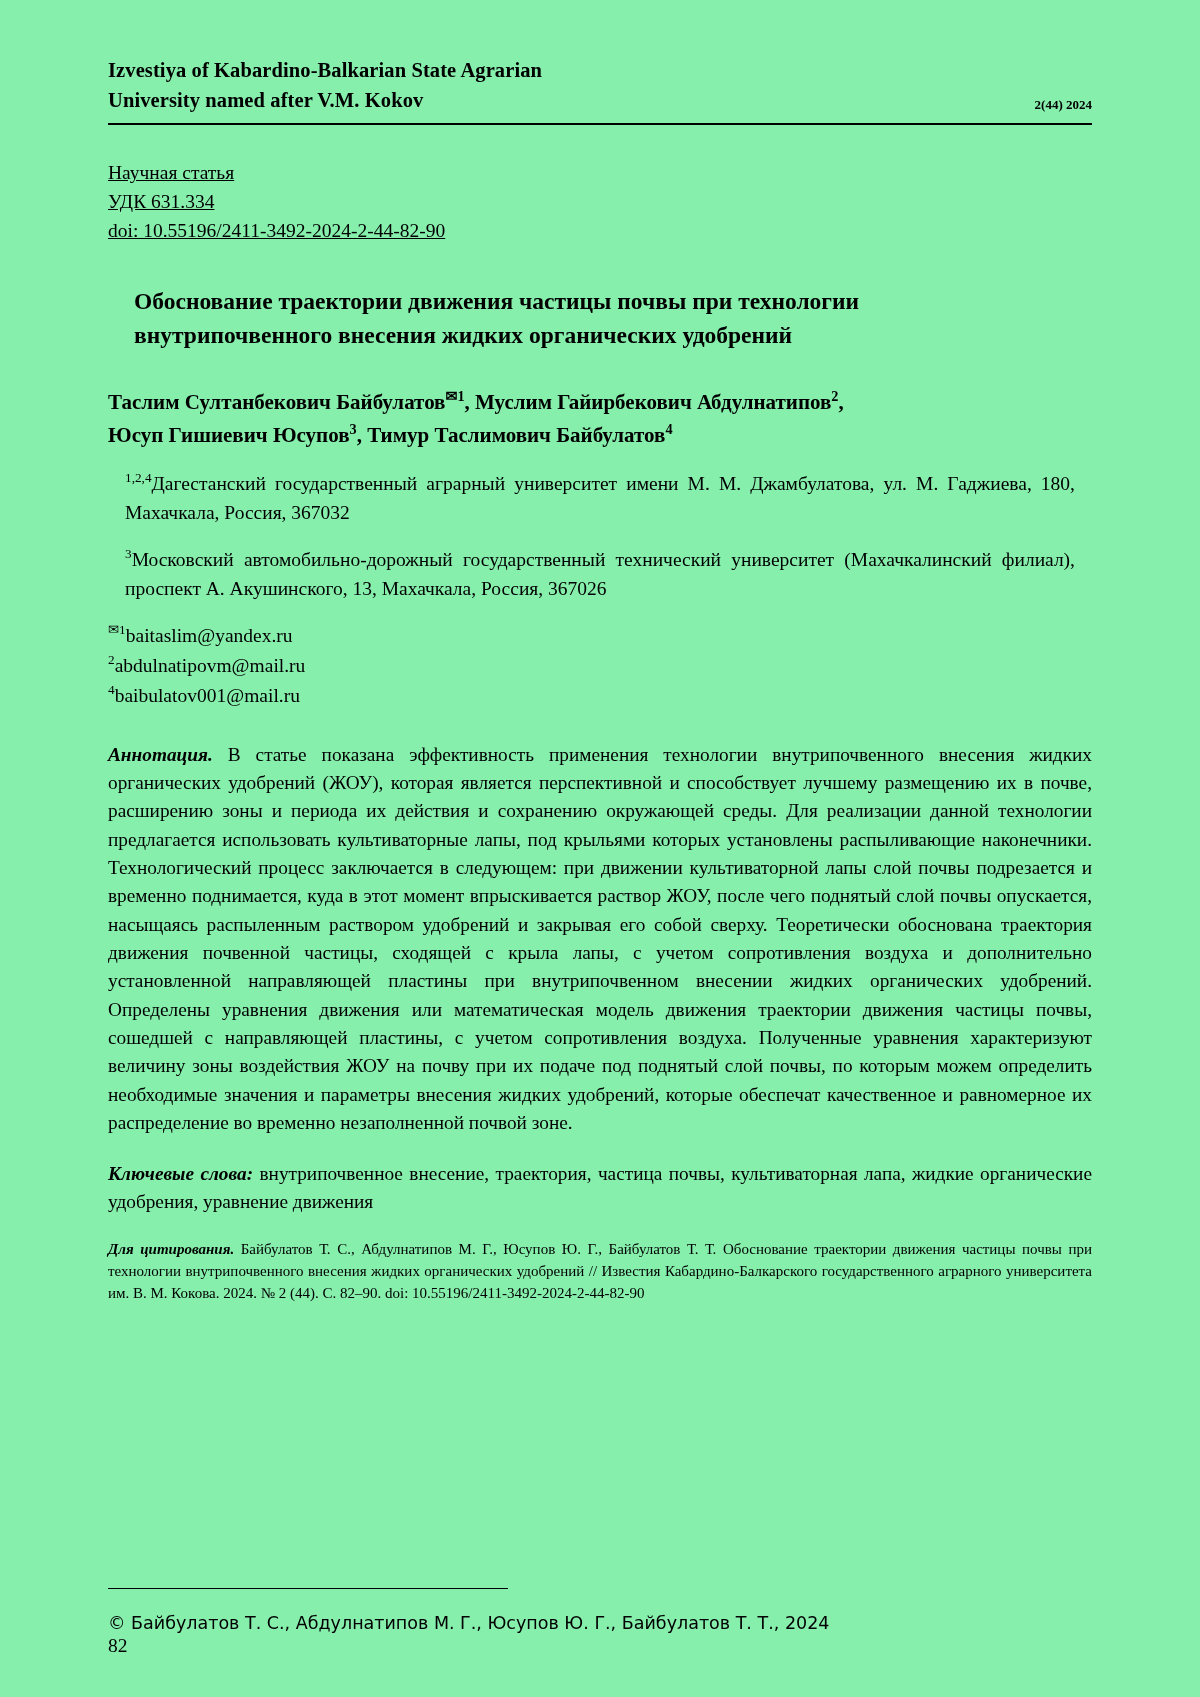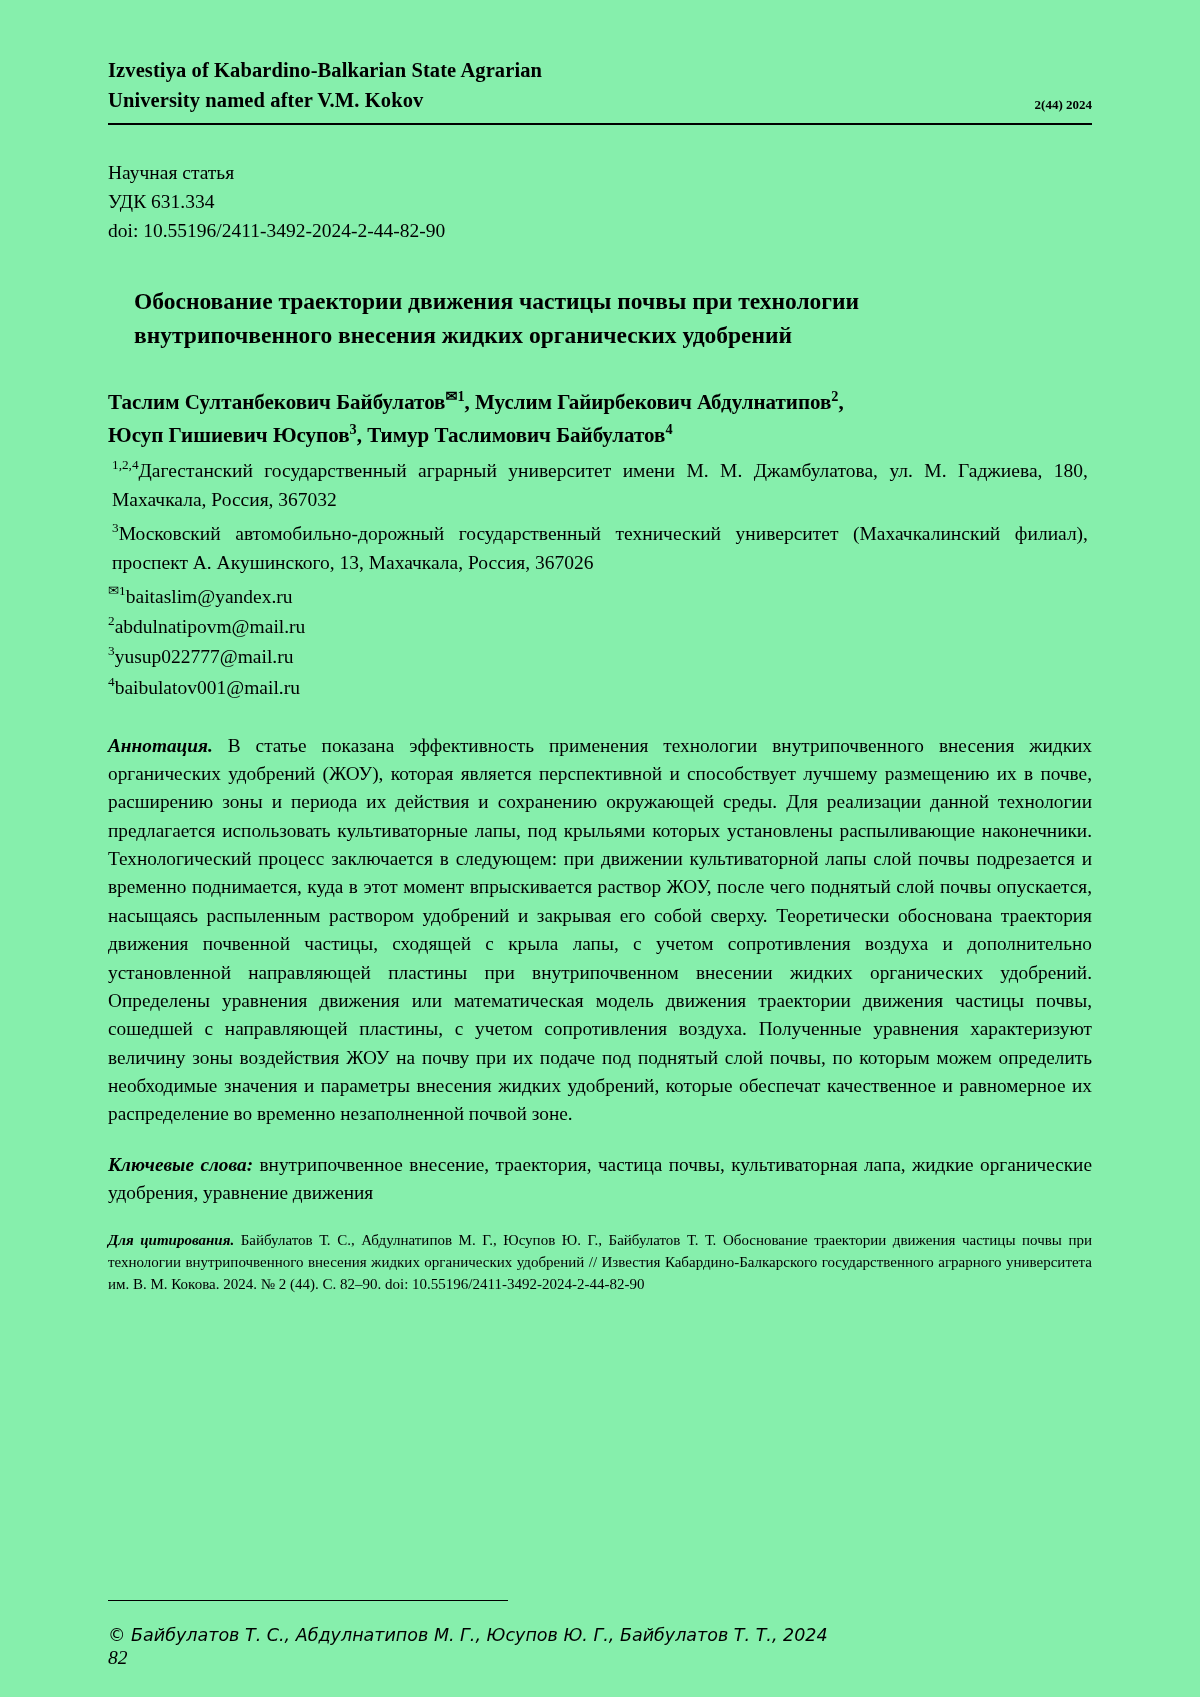--- a/index.html
+++ b/index.html
@@ -40,20 +40,21 @@
     font-weight: bold;
     white-space: nowrap;
     padding-bottom: 2px;
   }
 
   
   .meta {
     margin-top: 34px;
     font-size: 19.5px;
     line-height: 1.47;
+    text-decoration: underline;
   }
   .meta div { white-space: nowrap; }
 
   
   .title {
     margin: 40px 26px 0 26px;
     text-align: left;
     font-size: 23.5px;
     font-weight: bold;
     line-height: 1.42;
@@ -74,21 +75,21 @@
   .authors sup { font-weight: bold; }
   .env { font-size: 0.82em; vertical-align: baseline; }
 
   .affil {
     margin-top: 4px;
     font-size: 19.5px;
     line-height: 1.5;
     text-align: justify;
     text-justify: inter-word;
   }
-  .affil p { margin: 4px; }
+  .affil p { margin: 17px; }
   .affil p + p { margin-top: 1px; }
 
   .emails {
     margin-top: 3px;
     font-size: 19.5px;
     line-height: 1.52;
   }
   .emails div { white-space: nowrap; }
 
   
@@ -122,22 +123,21 @@
   .citation .lead {
     font-style: italic;
     font-weight: bold;
   }
 
   
   .footer {
     position: absolute;
     left: 108px;
     right: 108px;
-    bottom: 28px;
-    font-style: italic;
+    bottom: 40px;
   }
   .footer-rule {
     width: 400px;
     border-top: 1.6px solid #000;
     margin-bottom: 22px;
   }
   .copyright {
     font-family: "DejaVu Sans", sans-serif;
     font-size: 17.5px;
     line-height: 1.4;
@@ -182,21 +182,20 @@
   </div>
 
   <div class="affil">
     <p><sup>1,2,4</sup><span>Дагестанский государственный аграрный университет имени М. М. Джамбулатова, ул. М. Гаджиева, 180, Махачкала, Россия, 367032</span></p>
     <p><sup>3</sup><span>Московский автомобильно-дорожный государственный технический университет (Махачкалинский филиал), проспект А. Акушинского, 13, Махачкала, Россия, 367026</span></p>
   </div>
 
   <div class="emails">
     <div><sup class="env">✉</sup><sup>1</sup><span>baitaslim@yandex.ru</span></div>
     <div><sup>2</sup><span>abdulnatipovm@mail.ru</span></div>
-    <div><sup>3</sup><span>yusup022777@mail.ru</span></div>
     <div><sup>4</sup><span>baibulatov001@mail.ru</span></div>
   </div>
 
   <div class="abstract">
     <span class="lead">Аннотация.</span>
     <span>В статье показана эффективность применения технологии внутрипочвенного внесения жидких органических удобрений (ЖОУ), которая является перспективной и способствует лучшему размещению их в почве, расширению зоны и периода их действия и сохранению окружающей среды. Для реализации данной технологии предлагается использовать культиваторные лапы, под крыльями которых установлены распыливающие наконечники. Технологический процесс заключается в следующем: при движении культиваторной лапы слой почвы подрезается и временно поднимается, куда в этот момент впрыскивается раствор ЖОУ, после чего поднятый слой почвы опускается, насыщаясь распыленным раствором удобрений и закрывая его собой сверху. Теоретически обоснована траектория движения почвенной частицы, сходящей с крыла лапы, с учетом сопротивления воздуха и дополнительно установленной направляющей пластины при внутрипочвенном внесении жидких органических удобрений. Определены уравнения движения или математическая модель движения траектории движения частицы почвы, сошедшей с направляющей пластины, с учетом сопротивления воздуха. Полученные уравнения характеризуют величину зоны воздействия ЖОУ на почву при их подаче под поднятый слой почвы, по которым можем определить необходимые значения и параметры внесения жидких удобрений, которые обеспечат качественное и равномерное их распределение во временно незаполненной почвой зоне.</span>
   </div>
 
   <div class="keywords">
     <span class="lead">Ключевые слова:</span>

